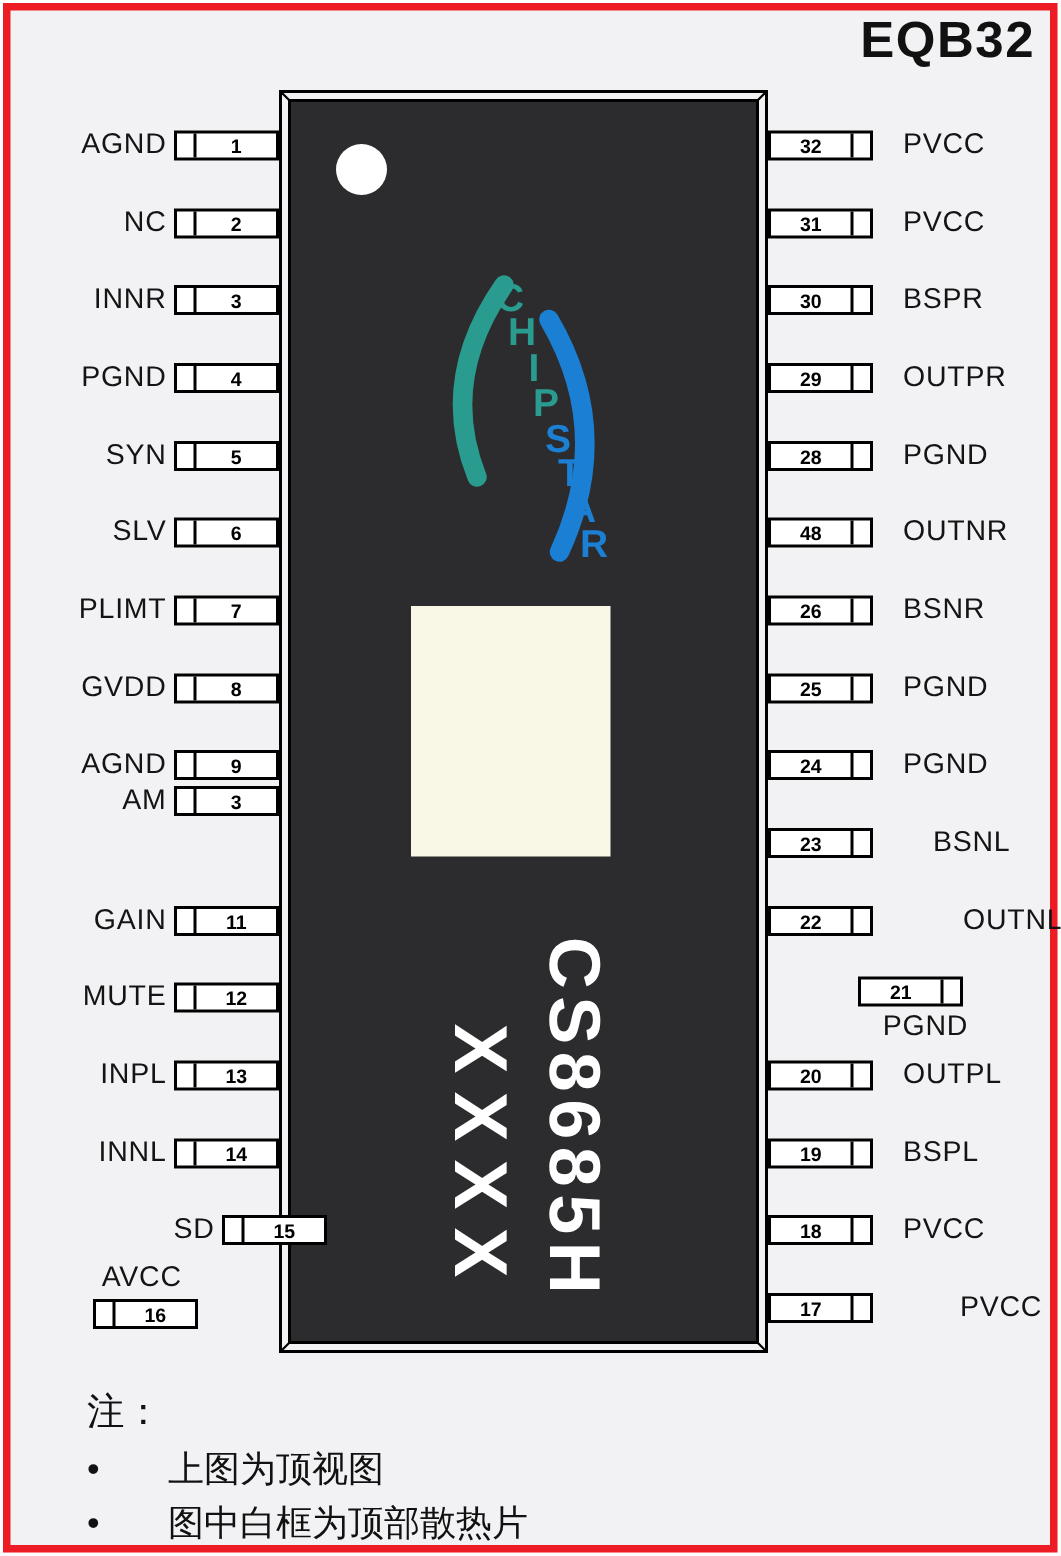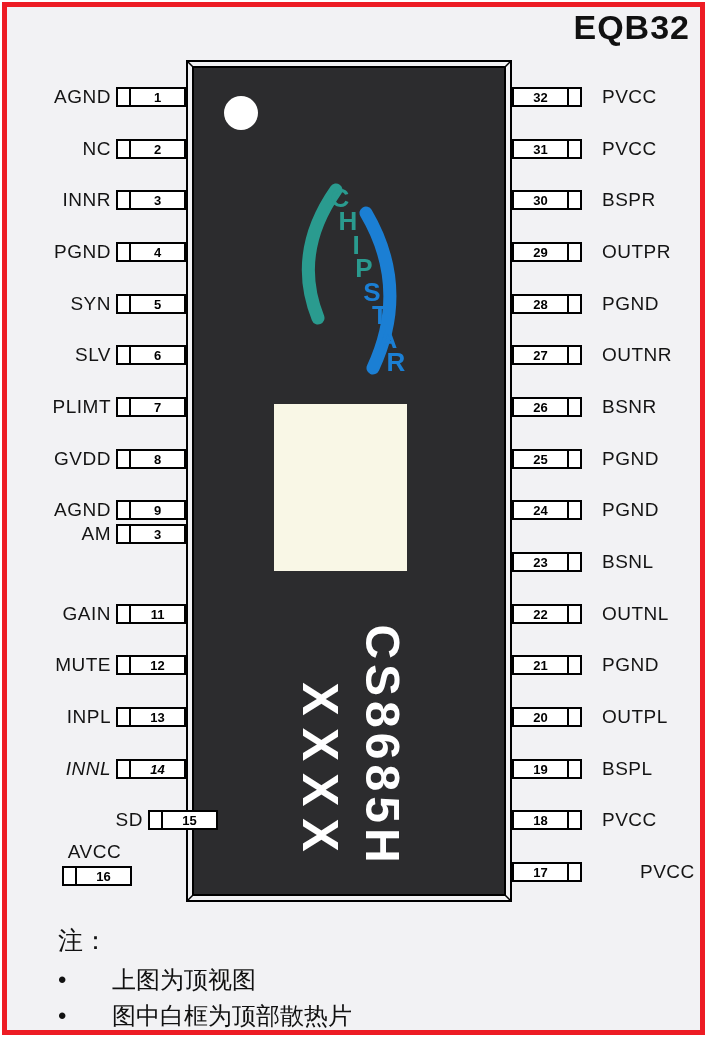--- a/index.html
+++ b/index.html
@@ -143,21 +143,21 @@
           <span class="seg-num">12</span>
         </div>
       </div>
       <div class="pin-row left" style="top: 703px;">
         <div class="pin-label">INPL</div>
         <div class="pin-shape">
           <span class="seg-end"></span>
           <span class="seg-num">13</span>
         </div>
       </div>
-      <div class="pin-row left" style="top: 755px; font-style: italic;">
+      <div class="pin-row left" style="top: 755px;">
         <div class="pin-label">INNL</div>
         <div class="pin-shape">
           <span class="seg-end"></span>
           <span class="seg-num">14</span>
         </div>
       </div>
       <div class="pin-row left" style="top: 806px; padding-left: 32px;">
         <div class="pin-label">SD</div>
         <div class="pin-shape">
           <span class="seg-end"></span>
@@ -235,21 +235,21 @@
       <div class="pin-row right" style="top: 290px;">
         <div class="pin-shape">
           <span class="seg-end"></span>
           <span class="seg-num">28</span>
         </div>
         <div class="pin-label">PGND</div>
       </div>
       <div class="pin-row right" style="top: 341px;">
         <div class="pin-shape">
           <span class="seg-end"></span>
-          <span class="seg-num">27</span>
+          <span class="seg-num">48</span>
         </div>
         <div class="pin-label">OUTNR</div>
       </div>
       <div class="pin-row right" style="top: 393px; text-align: center;">
         <div class="pin-shape">
           <span class="seg-end"></span>
           <span class="seg-num">26</span>
         </div>
         <div class="pin-label">BSNR</div>
       </div>
@@ -260,35 +260,35 @@
         </div>
         <div class="pin-label">PGND</div>
       </div>
       <div class="pin-row right" style="top: 496px;">
         <div class="pin-shape">
           <span class="seg-end"></span>
           <span class="seg-num">24</span>
         </div>
         <div class="pin-label">PGND</div>
       </div>
-      <div class="pin-row right" style="top: 548px;">
+      <div class="pin-row right" style="top: 548px; gap: 20px;">
         <div class="pin-shape">
           <span class="seg-end"></span>
           <span class="seg-num">23</span>
         </div>
         <div class="pin-label">BSNL</div>
       </div>
-      <div class="pin-row right" style="top: 600px;">
+      <div class="pin-row right" style="top: 600px; gap: 40px;">
         <div class="pin-shape">
           <span class="seg-end"></span>
           <span class="seg-num">22</span>
         </div>
         <div class="pin-label">OUTNL</div>
       </div>
-      <div class="pin-row right" style="top: 651px;">
+      <div class="pin-row right" style="top: 651px; flex-direction: column;">
         <div class="pin-shape">
           <span class="seg-end"></span>
           <span class="seg-num">21</span>
         </div>
         <div class="pin-label">PGND</div>
       </div>
       <div class="pin-row right" style="top: 703px;">
         <div class="pin-shape">
           <span class="seg-end"></span>
           <span class="seg-num">20</span>

